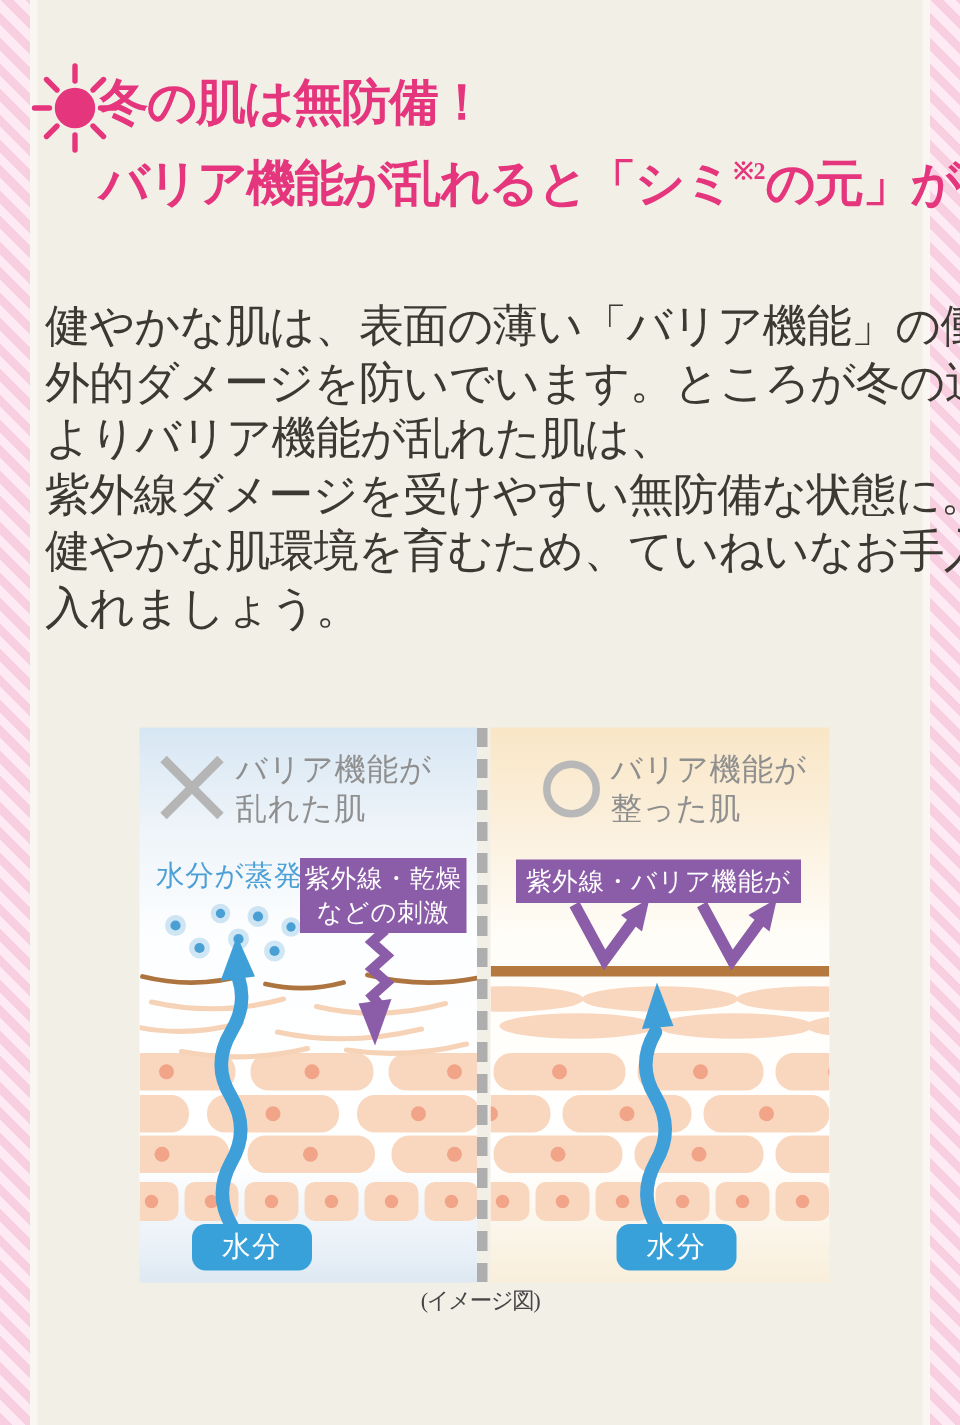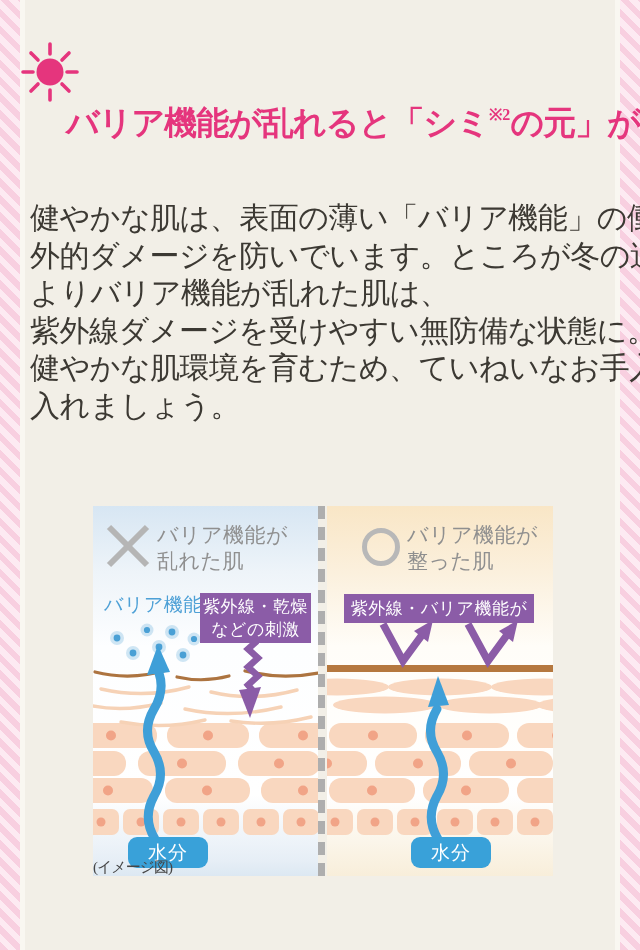--- a/index.html
+++ b/index.html
@@ -33,21 +33,21 @@
 
   
   .intro {
     position:absolute; left:30px; top:202px; width:600px;
     font-family:Liberation Mono, monospace;
     font-size:30px; line-height:37.6px; color:#3c3933;
     letter-spacing:-0.5px; white-space:pre;
   }
 
   
-  .diagram { position:absolute; left:93px; top:506px; width:460px; height:370px; }
+  .diagram { position:absolute; left:93px; top:485px; width:460px; height:370px; }
   .panel { position:absolute; top:0; height:370px; overflow:hidden; }
   .panel.damaged {
     left:0; width:225px;
     background:linear-gradient(180deg,#d7e6f3 0%,#eef4f9 18%,#fdfeff 38%,#ffffff 78%,#e6eef6 96%,#dce8f2 100%);
   }
   .panel.healthy {
     left:234px; width:226px;
     background:linear-gradient(180deg,#f9e6c6 0%,#fbf0dd 18%,#fffdf8 38%,#ffffff 78%,#f8eeda 100%);
   }
   .divider {
@@ -78,21 +78,21 @@
   .moisture-badge {
     position:absolute; top:331px; width:80px; height:31px;
     background:#39a1d9; border-radius:9px; color:#fff;
     font-size:19px; line-height:31px; text-align:center; letter-spacing:1px;
   }
   .damaged .moisture-badge { left:35px; }
   .healthy .moisture-badge { left:84px; }
 
   .caption {
     position:absolute; left:93px; top:858px; width:460px;
-    text-align:left; padding-right:6px;
+    text-align:center; padding-right:6px;
     font-family:"Liberation Serif", serif;
     font-size:15px; color:#454545; letter-spacing:-1px;
   }
 </style>
 </head>
 <body>
 
 <div class="stripe left"></div>
 <div class="stripe right"></div>
 <div class="edge-gap left"></div>
@@ -105,21 +105,21 @@
     <line x1="4" y1="32" x2="14" y2="32"></line>
     <line x1="48" y1="32" x2="58" y2="32"></line>
     <line x1="12" y1="13" x2="19" y2="20"></line>
     <line x1="43" y1="44" x2="50" y2="51"></line>
     <line x1="12" y1="51" x2="19" y2="44"></line>
     <line x1="43" y1="20" x2="50" y2="13"></line>
   </g>
   <circle cx="31" cy="32" r="13.5" fill="#e5357d"></circle>
 </svg>
 
-<h1 class="headline"><br><span>バリア機能が乱れると「シミ</span><sup>※2</sup><span>の元」が</span><br></h1>
+<h1 class="headline"><span>冬の肌は無防備！</span><br><span>バリア機能が乱れると「シミ</span><sup>※2</sup><span>の元」が</span><br></h1>
 
 <p class="intro">健やかな肌は、表面の薄い「バリア機能」の働きで紫外線や
 外的ダメージを防いでいます。ところが冬の過酷な乾燥に
 よりバリア機能が乱れた肌は、
 紫外線ダメージを受けやすい無防備な状態に。
 健やかな肌環境を育むため、ていねいなお手入れを取り
 入れましょう。</p>
 
 <div class="diagram">
 
@@ -205,21 +205,21 @@
         <polygon points="146,184 168,181 157,212" fill="#8b5ca7"></polygon>
       </g>
 
       <g stroke="#b5b5b5" stroke-width="6">
         <line x1="16" y1="21" x2="54" y2="59"></line>
         <line x1="54" y1="21" x2="16" y2="59"></line>
       </g>
     </svg>
     <div class="panel-title">バリア機能が
 乱れた肌</div>
-    <div class="evap-label">バリア機能</div>
+    <div class="evap-label">水分が蒸発</div>
     <div class="stim-box two-line">紫外線・乾燥
 などの刺激</div>
     <div class="moisture-badge">水分</div>
   </div>
 
   <div class="divider"></div>
 
   <div class="panel healthy">
     <svg class="panel-svg" width="226" height="370" viewBox="0 0 226 370">
 

